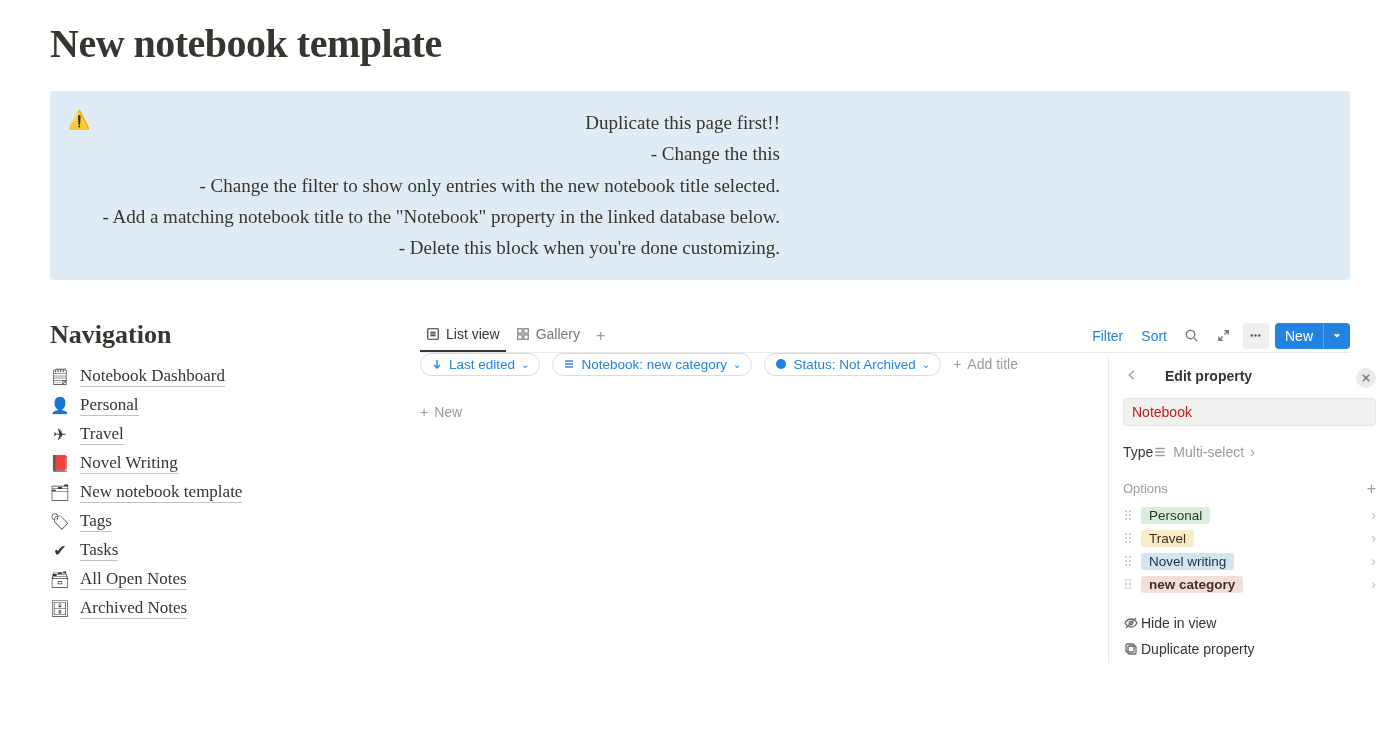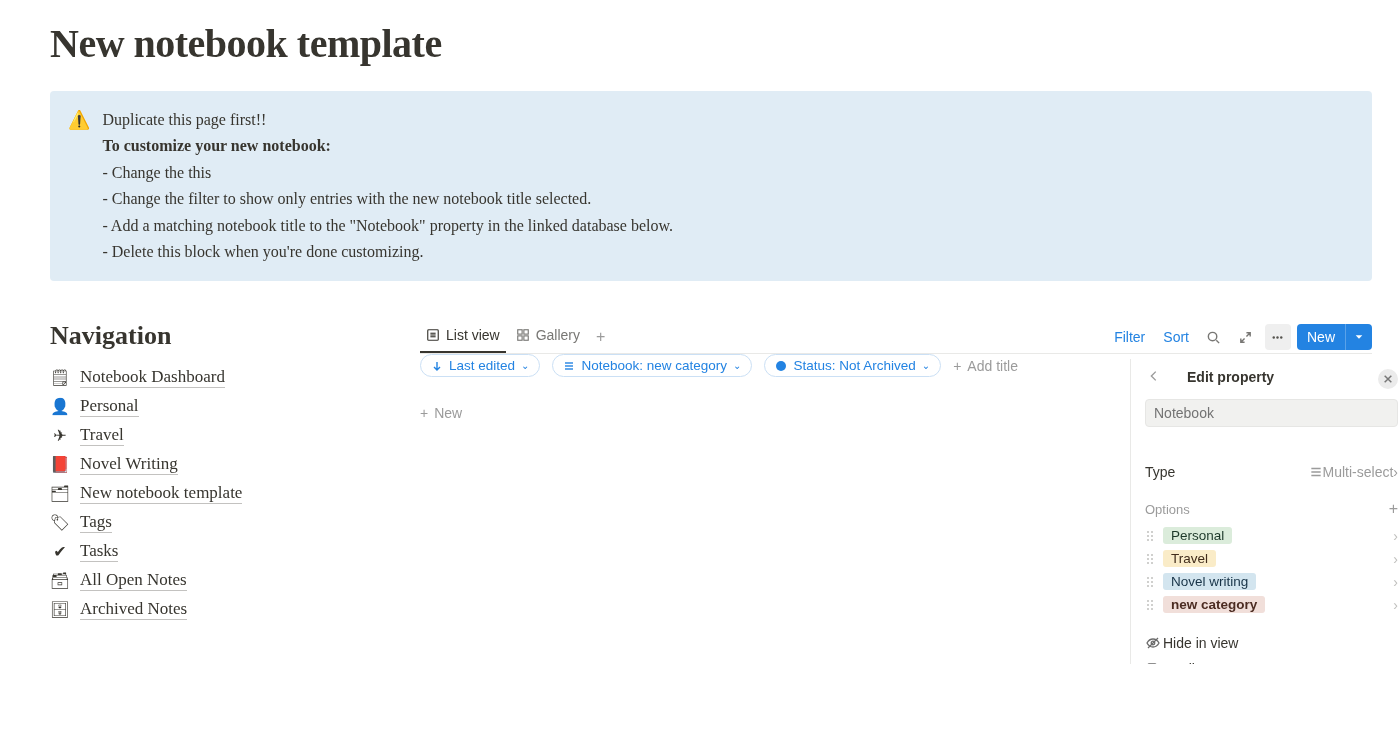--- a/index.html
+++ b/index.html
@@ -3,43 +3,44 @@
 <meta charset="utf-8">
 <style>
   * { box-sizing: border-box; margin: 0; padding: 0; }
   body {
     font-family: Georgia, 'Times New Roman', serif;
     color: #37352f;
     background: #fff;
     font-size: 16px;
   }
   .page {
-    padding: 20px 28px 40px 50px;
+    padding: 20px 50px 40px 50px;
   }
   .page-title {
     font-size: 40px;
     font-weight: 700;
     margin-bottom: 24px;
     letter-spacing: -0.5px;
   }
   .callout {
     background: #e0ecf5;
     border-radius: 4px;
     padding: 16px 18px;
     display: flex;
     gap: 12px;
     margin-bottom: 40px;
   }
   .callout-icon {
     font-size: 18px;
     line-height: 1.5;
   }
   .callout-body {
-    font-size: 16px;
+    font-size: 19px;
     line-height: 1.65;
+    text-align: right;
   }
   .callout-body .bold { font-weight: 700; }
   .main {
     display: flex;
     gap: 40px;
   }
   .sidebar {
     width: 330px;
     flex-shrink: 0;
   }
@@ -200,31 +201,30 @@
     font-size: 12px; color: #777; cursor: pointer;
   }
   .panel-input {
     width: 100%;
     background: #f1f1ef;
     border: 1px solid #e6e6e4;
     border-radius: 4px;
     padding: 5px 8px;
     font-size: 14px;
     font-family: inherit;
-    color: #737373;
+    color: #b91c1c;
     margin-bottom: 12px;
   }
   .panel-row {
-    display: flex; align-items: center; justify-content: space-between;
+    display: flex; align-items: center; justify-content: flex-start;
     padding: 6px 0;
     cursor: pointer;
-    margin-top: 19px;
   }
   .panel-row .left { color: #37352f; }
-  .panel-row .right { color: #9b9b9b; display:inline-flex; align-items:center; }
+  .panel-row .right { color: #9b9b9b; display:inline-flex; align-items:center; gap:6px;}
   .panel-subhead {
     display: flex; align-items: center; justify-content: space-between;
     color: #9b9b9b; font-size: 13px;
     padding: 14px 0 6px;
   }
   .panel-subhead .plus { cursor: pointer; font-size: 16px; color:#9b9b9b;}
   .option-row {
     display: flex; align-items: center; gap: 8px;
     padding: 3px 0;
     cursor: pointer;
@@ -254,21 +254,20 @@
 <body>
 
 <div class="page">
 
   <h1 class="page-title">New notebook template</h1>
 
   <div class="callout">
     <div class="callout-icon">⚠️</div>
     <div class="callout-body">
       <div>Duplicate this page first!!</div>
-      <div class="bold">To customize your new notebook:</div>
       <div>- Change the this</div>
       <div>- Change the filter to show only entries with the new notebook title selected.</div>
       <div>- Add a matching notebook title to the "Notebook" property in the linked database below.</div>
       <div>- Delete this block when you're done customizing.</div>
     </div>
   </div>
 
   <div class="main">
 
     <aside class="sidebar">

